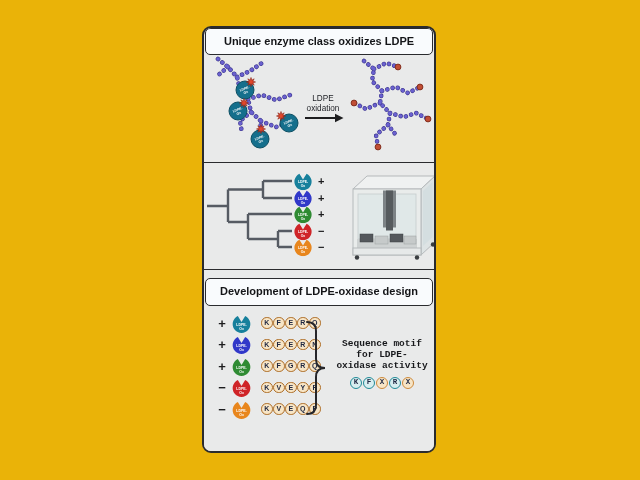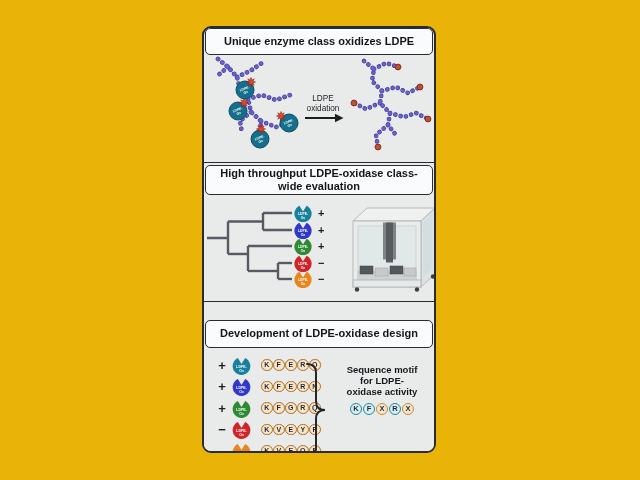--- a/index.html
+++ b/index.html
@@ -7,21 +7,21 @@
          font-family:"Liberation Sans",sans-serif;}
   .card{position:absolute;left:202px;top:26px;width:234px;height:427px;
         border:2px solid #2a2b2e;border-radius:9px;background:#e9eaea;
         box-sizing:border-box;display:flex;flex-direction:column;overflow:hidden;}
   .title-box{background:#f9fbfd;border:1.5px solid #2a2b2e;border-radius:5px;
         margin:0 1px;box-sizing:border-box;display:flex;flex-direction:column;
         justify-content:center;text-align:center;
         font-size:11px;line-height:1.2;font-weight:600;color:#141518;flex:none;}
   .t1{height:27px;}
   .t2{height:30px;margin-top:2px;}
-  .t3{height:28px;margin-top:18px;}
+  .t3{height:28px;margin-top:8px;}
   .content{position:relative;flex:none;background:#e9eaea;}
   .c1{height:107px;border-bottom:1.5px solid #2a2b2e;}
   .c2{height:105.5px;border-bottom:1.5px solid #2a2b2e;}
   .c3{flex:1;}
   svg{display:block;}
   .chain-o{fill:none;stroke:#3e378f;stroke-width:4.6;stroke-linecap:round;stroke-dasharray:0.1 5.4;}
   .chain-i{fill:none;stroke:#6a61cf;stroke-width:3.4;stroke-linecap:round;stroke-dasharray:0.1 5.4;}
   .tree-line{fill:none;stroke:#565b63;stroke-width:2.4;}
   .enz-label{font-family:"Liberation Sans",sans-serif;font-size:3.4px;font-weight:bold;
         fill:#ffffff;text-anchor:middle;}
@@ -29,22 +29,22 @@
   .arrow-label{font-family:"Liberation Sans",sans-serif;font-size:8.2px;fill:#1d1f24;text-anchor:middle;}
   
   .rows{position:absolute;left:13px;top:8px;display:flex;flex-direction:column;gap:2.5px;}
   .seq-row{display:flex;align-items:center;gap:4px;height:19px;}
   .sign{width:10px;text-align:center;font-size:13px;font-weight:bold;color:#1c1c1e;line-height:19px;}
   .letters{display:flex;margin-left:5px;}
   .letter{width:11.5px;height:11.5px;border-radius:50%;background:#f7e5c6;border:1.3px solid #ad6c25;
         box-sizing:border-box;font-size:7px;font-weight:bold;color:#1e2742;
         text-align:center;line-height:9px;margin-right:0.5px;}
   .brace-wrap{position:absolute;left:99px;top:12px;}
-  .annotation{position:absolute;left:124px;top:16px;width:108px;text-align:center;
-        font-size:9.5px;line-height:1.16;font-weight:600;color:#17181b;}
+  .annotation{position:absolute;left:124px;top:32px;width:108px;text-align:center;
+        font-size:9.5px;line-height:1.16;font-weight:600;color:#17181b;font-family:Liberation Mono, monospace;}
   .motif-row{display:flex;justify-content:center;margin-top:6px;}
   .motif-circle{width:12px;height:12px;border-radius:50%;box-sizing:border-box;
         font-size:7.5px;font-weight:bold;color:#1e2742;text-align:center;line-height:9.5px;margin:0 0.5px;}
   .conserved{background:#d7eef0;border:1.4px solid #218a97;}
   .variable{background:#f7e5c6;border:1.4px solid #cd8a3c;}
 </style>
 </head>
 <body>
 
 <svg width="0" height="0" style="position:absolute">
@@ -151,24 +151,20 @@
             <circle cx="150" cy="48" r="2.9"></circle>
             <circle cx="216" cy="32" r="2.9"></circle>
             <circle cx="224" cy="64" r="2.9"></circle>
             <circle cx="174" cy="92" r="2.9"></circle>
             <circle cx="194" cy="12" r="2.9"></circle>
           </g>
         </g>
       </svg>
     </div>
 
-    <div class="title-box t2">
-      <span>High throughput LDPE-oxidase class-</span>
-      <span>wide evaluation</span>
-    </div>
 
     <div class="content c2">
       <svg width="230" height="104" viewBox="0 0 230 104">
 
         <g>
           <path class="tree-line" d="M3,43 H24"></path>
           <path class="tree-line" d="M24,26.5 V59"></path>
           <path class="tree-line" d="M24,26.5 H59"></path>
           <path class="tree-line" d="M59,18 V35"></path>
           <path class="tree-line" d="M59,18 H88"></path>

